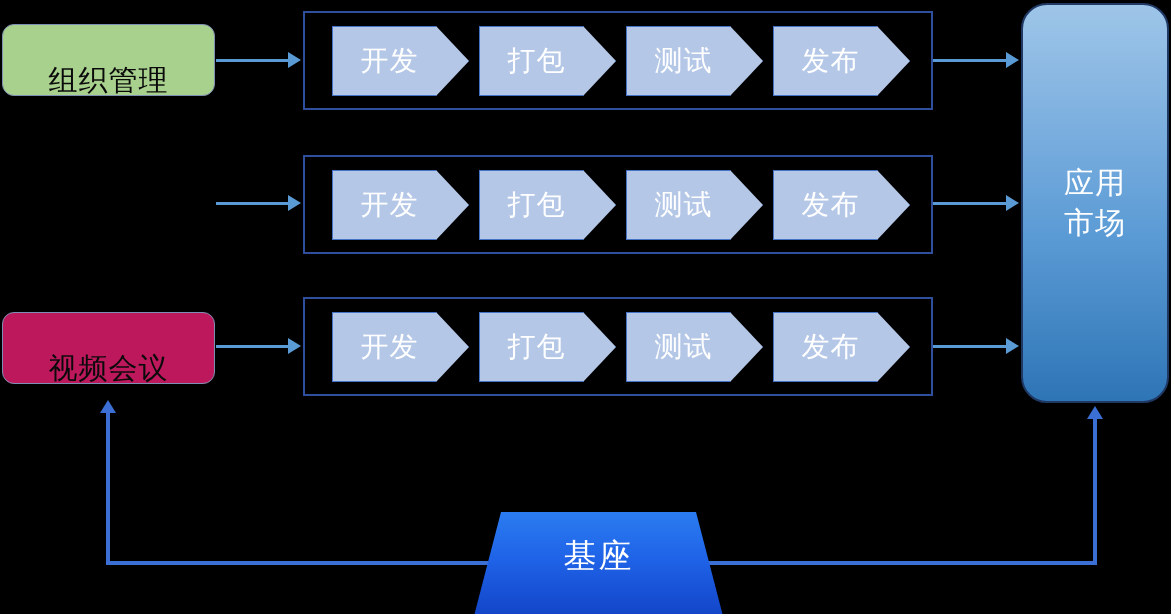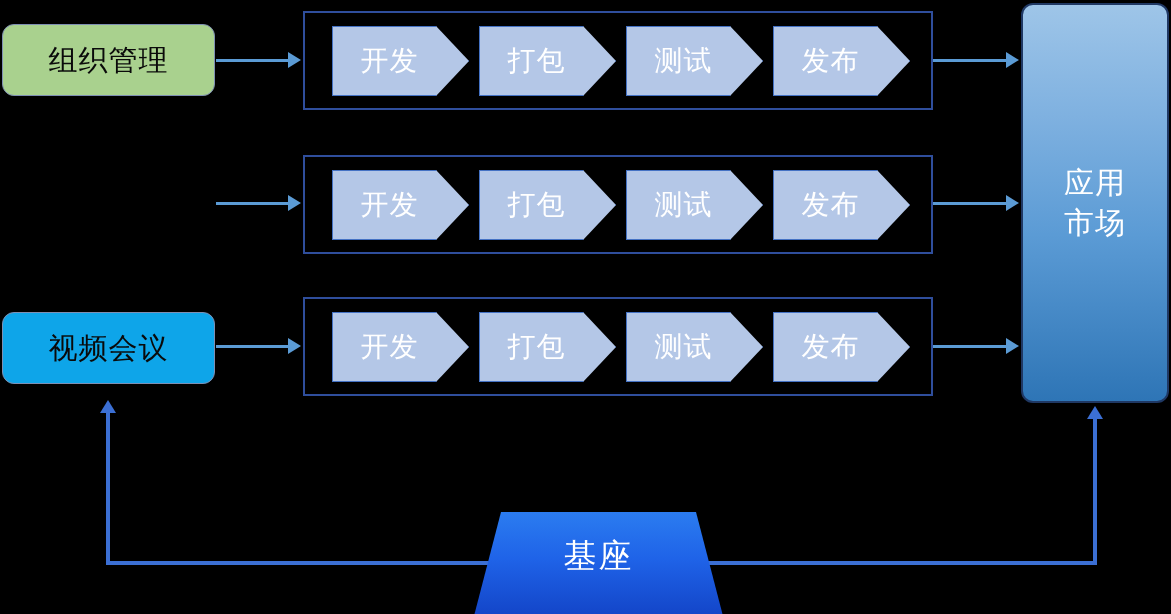--- a/index.html
+++ b/index.html
@@ -21,30 +21,30 @@
   
   .product-box {
     position: absolute;
     left: 2px;
     width: 213px;
     height: 72px;
     border: 1.6px solid #7e8fb3;
     border-radius: 12px;
     box-sizing: border-box;
     display: flex;
-    align-items: center;
+    align-items: flex-end;
     justify-content: center;
     color: #0a0a0a;
     font-size: 29px;
     letter-spacing: 1px;
     line-height: 1;
   }
   #box-org   { top: 24px;  background: #a9d18e; }
   #box-doc   { top: 168px; background: #9dc3e6; }
-  #box-video { top: 312px; background: #0ea5e9; }
+  #box-video { top: 312px; background: #be185d; }
 
   
   .pipeline-frame {
     position: absolute;
     left: 303px;
     width: 630px;
     height: 99px;
     border: 2px solid #2f4e9c;
     box-sizing: border-box;
     background: transparent;
@@ -80,21 +80,21 @@
   }
 
   
   #market-box {
     position: absolute;
     left: 1021px;
     top: 3px;
     width: 148px;
     height: 400px;
     border: 2px solid #1f3864;
-    border-radius: 12px;
+    border-radius: 26px;
     box-sizing: border-box;
     background: linear-gradient(to bottom, #9ec5e8 0%, #7fb1e0 28%, #5b9bd5 58%, #2e75b6 100%);
     display: flex;
     align-items: center;
     justify-content: center;
     color: #ffffff;
     font-size: 30px;
     line-height: 1.32;
     text-align: center;
     letter-spacing: 1px;

